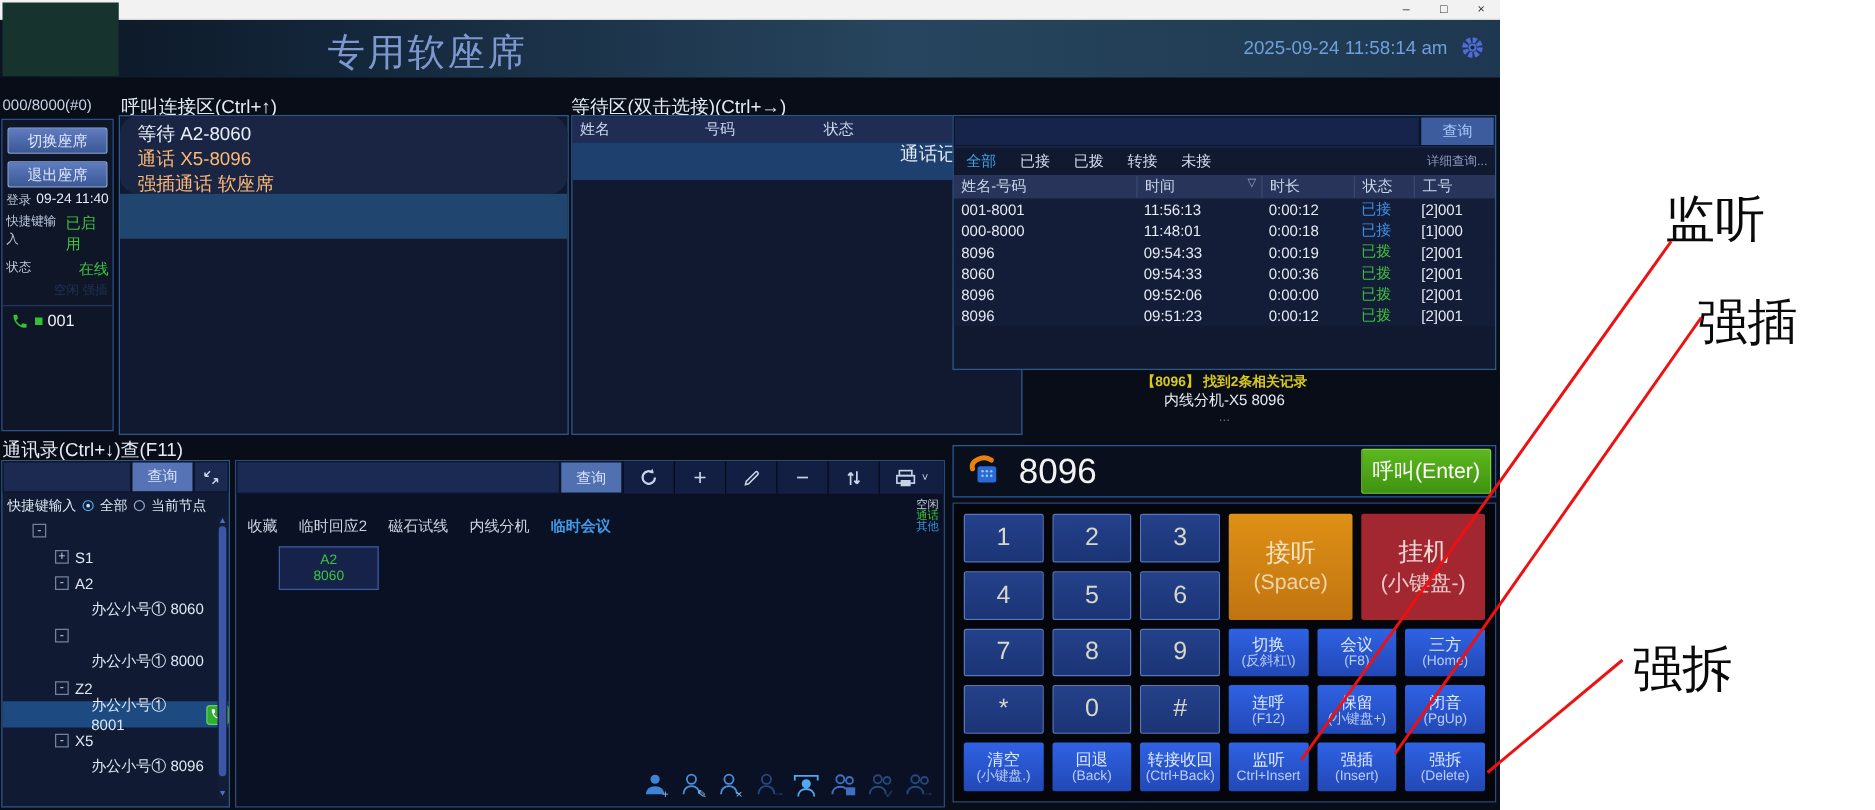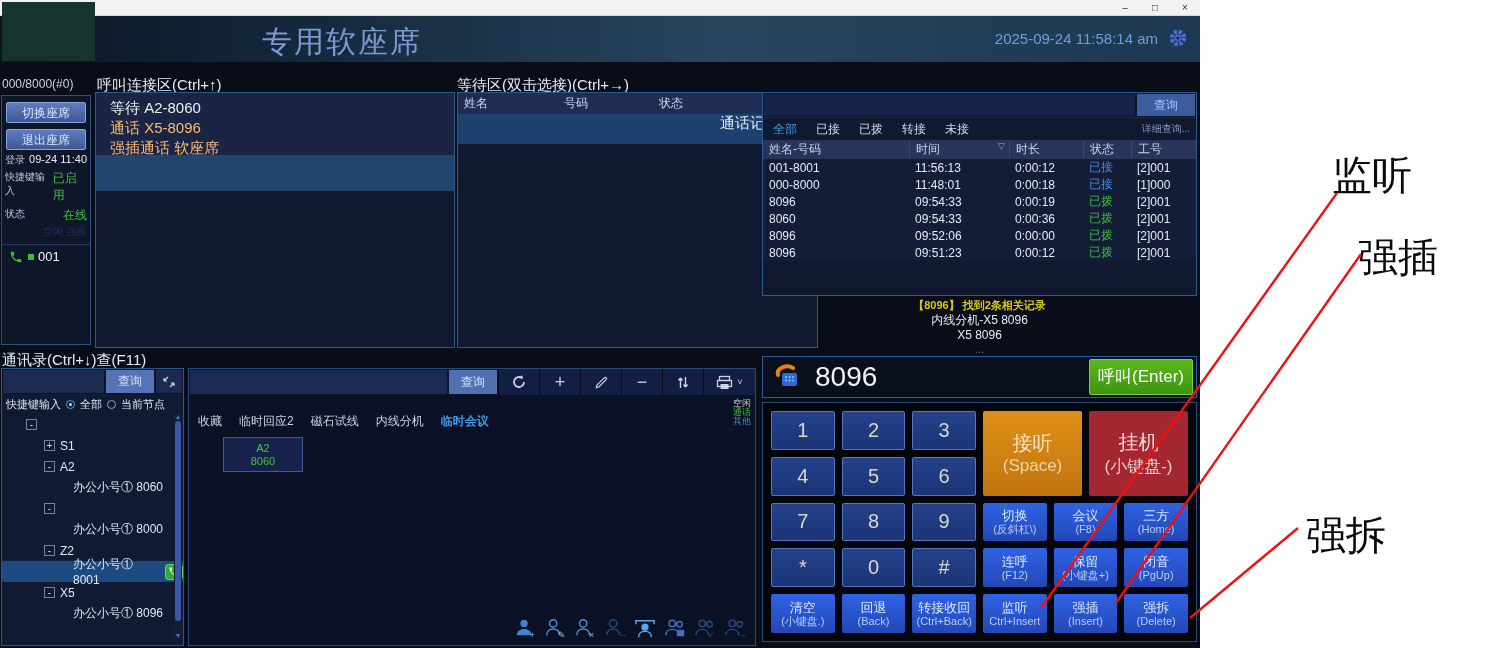--- a/index.html
+++ b/index.html
@@ -36,21 +36,21 @@
   .side-div { border-top:1px solid #22355e; margin:2px 0 0 0; }
   .phone-row { display:flex; align-items:center; gap:4px; padding:4px 0 0 6px; }
   .phone-row .num { color:#eef2f8; font-size:13px; }
   .dot { width:6px; height:6px; background:#35c035; }
 
   
   .ptitle { position:absolute; font-size:15px; color:#e3ebf6; }
   .pbox { position:absolute; border:1px solid #2a5a8a; background:#111930; }
 
   
-  .call-lines { background:#1a2544; padding:5px 0 0 14px; height:62px; }
+  .call-lines { background:#1a2544; padding:5px 0 0 14px; height:62px;border-radius:14px; }
   .call-line { font-size:15px; line-height:20px; color:#e8eef6; }
   .call-line.green { color:#fdba74; }
   .sel-band { background:#20456f; height:36px; }
 
   
   .wait-head { display:grid; grid-template-columns:100px 95px 1fr; background:#1f2d55; height:21px; align-items:center; padding-left:6px; }
   .wait-head span { font-size:12px; color:#cdd8ec; }
   .wait-band { background:#1d406e; height:30px; }
 
   
@@ -292,21 +292,20 @@
           <span>09:51:23</span>
           <span>0:00:12</span>
           <span class="st-dial">已拨</span>
           <span>[2]001</span>
       </div>
     </div>
 
     <div class="result-block">
       <div class="res-note">【8096】 找到2条相关记录</div>
       <div class="res-line">内线分机-X5 8096</div>
-      <div class="res-line">X5 8096</div>
       <div class="res-more">...</div>
     </div>
 
     <div class="dialbox">
       <span style="margin-left:10px">
         <svg class="icon-svg" width="30" height="28" viewBox="0 0 30 28">
           <rect x="9" y="10" width="15" height="13" rx="2" fill="#2a6ad4"></rect>
           <circle cx="13" cy="14" r="1" fill="#9cc4f4"></circle>
             <circle cx="16.5" cy="14" r="1" fill="#9cc4f4"></circle>
             <circle cx="20" cy="14" r="1" fill="#9cc4f4"></circle>

